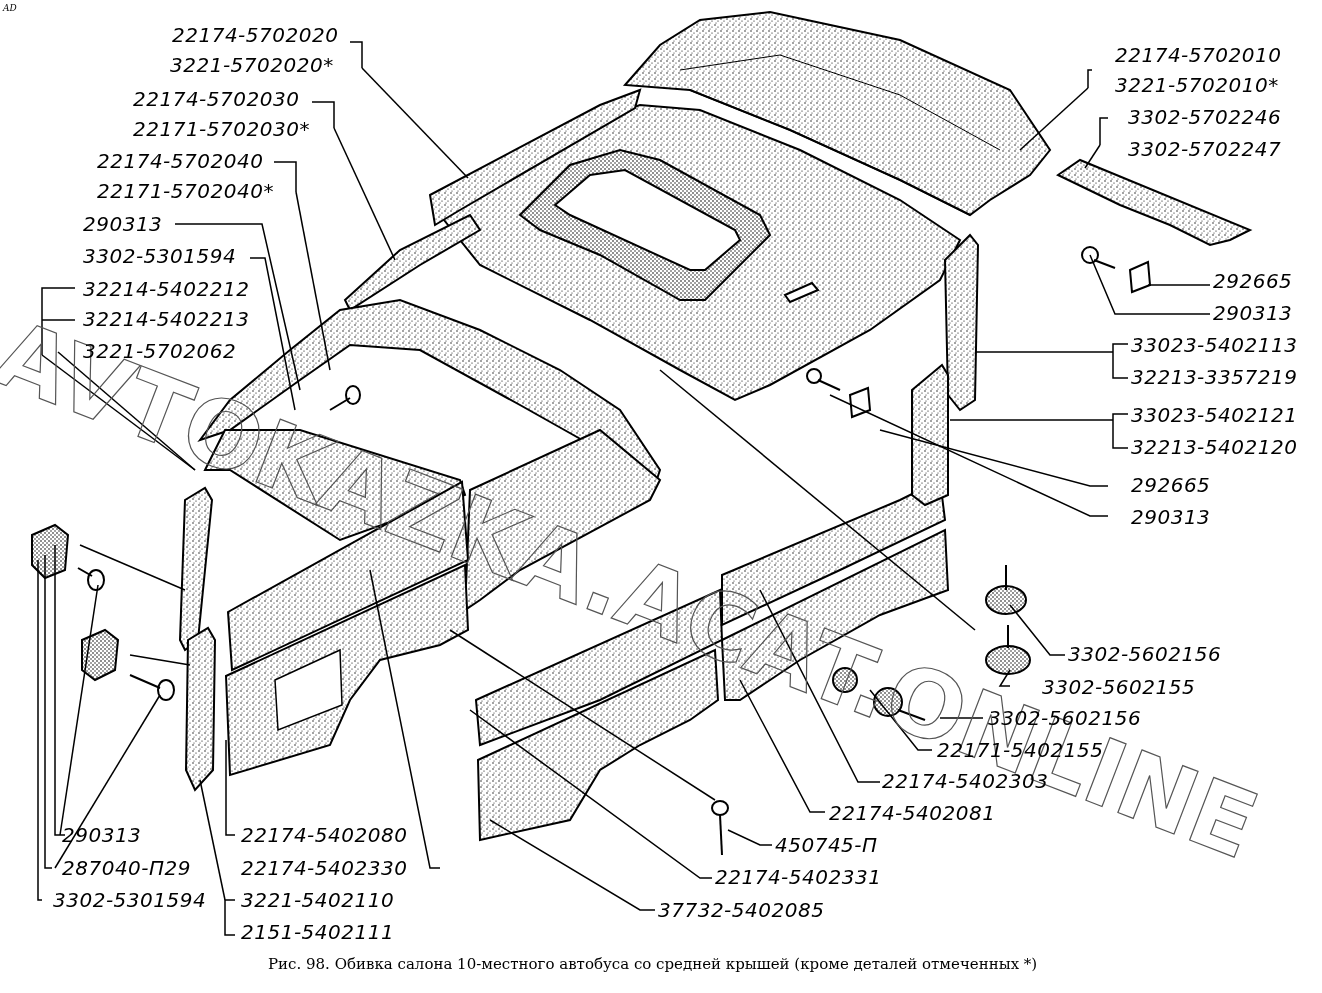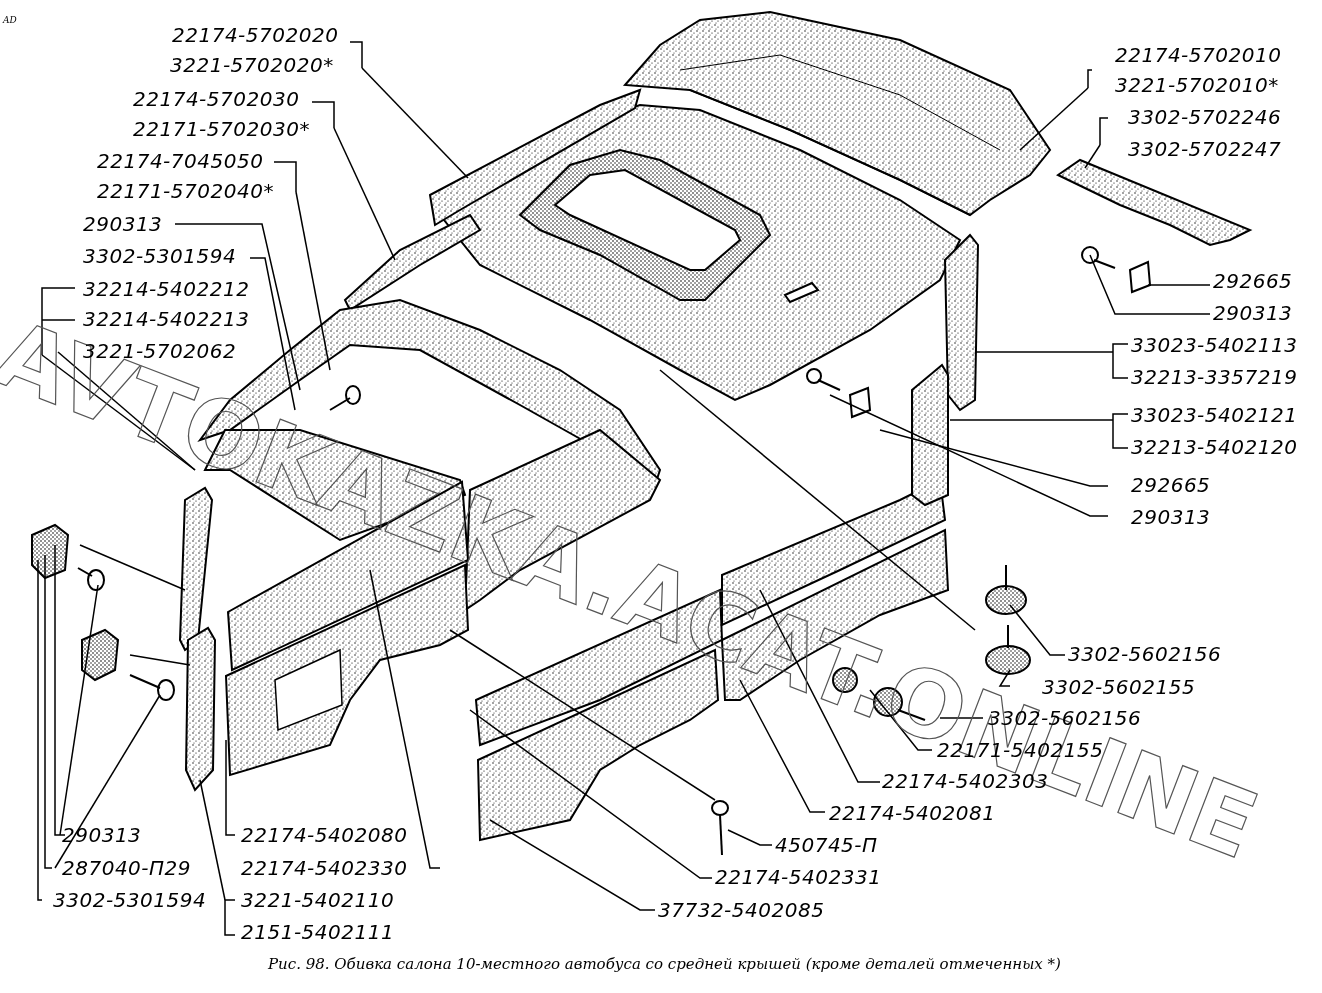--- a/index.html
+++ b/index.html
@@ -2,22 +2,22 @@
 <html><head>
 <meta charset="utf-8">
 <style>
   html, body { margin: 0; padding: 0; background: #ffffff; }
   body { width: 1322px; height: 993px; position: relative; overflow: hidden;
          font-family: "DejaVu Sans", sans-serif; color: #000; }
   #canvas { position: absolute; left: 0; top: 0; width: 1322px; height: 993px; }
   .lbl { position: absolute; font-family: "DejaVu Sans", sans-serif; font-style: italic;
          font-size: 20px; letter-spacing: 0.5px; white-space: nowrap; line-height: 22px; color: #000; }
   .corner { position: absolute; left: 3px; top: 3px; font-family: "DejaVu Serif", serif; font-style: italic;
-            font-size: 9px; margin-top: 12px; }
-  .caption { position: absolute; left: 268px; top: 955px; font-family: "DejaVu Serif", serif; font-style: italic;
+            font-size: 9px; }
+  .caption { position: absolute; left: 268px; top: 955px; font-family: "DejaVu Serif", serif; 
              font-size: 15px; white-space: nowrap; }
   .wm { position: absolute; font-family: "DejaVu Sans", sans-serif; font-weight: bold; font-size: 92px;
         color: transparent; -webkit-text-stroke: 1.2px #555; white-space: nowrap; pointer-events: none; }
 </style>
 </head>
 <body>
 
 <svg id="canvas" viewBox="0 0 1322 993" xmlns="http://www.w3.org/2000/svg">
   <defs>
     <pattern id="stip" width="6" height="6" patternUnits="userSpaceOnUse">
@@ -177,21 +177,21 @@
 </svg>
 
 <div class="wm" style="left:20px; top:300px; transform: rotate(21deg); transform-origin: left top;">AVTOKAZKA.ACAT.ONLINE</div>
 
 <div class="corner">AD</div>
 
 <div class="lbl" style="left:172px;top:24px">22174-5702020</div>
 <div class="lbl" style="left:170px;top:54px">3221-5702020*</div>
 <div class="lbl" style="left:133px;top:88px">22174-5702030</div>
 <div class="lbl" style="left:133px;top:118px">22171-5702030*</div>
-<div class="lbl" style="left:97px;top:150px">22174-7045050</div>
+<div class="lbl" style="left:97px;top:150px">22174-5702040</div>
 <div class="lbl" style="left:97px;top:180px">22171-5702040*</div>
 <div class="lbl" style="left:83px;top:213px">290313</div>
 <div class="lbl" style="left:83px;top:245px">3302-5301594</div>
 <div class="lbl" style="left:83px;top:278px">32214-5402212</div>
 <div class="lbl" style="left:83px;top:308px">32214-5402213</div>
 <div class="lbl" style="left:83px;top:340px">3221-5702062</div>
 
 <div class="lbl" style="left:1115px;top:44px">22174-5702010</div>
 <div class="lbl" style="left:1115px;top:74px">3221-5702010*</div>
 <div class="lbl" style="left:1128px;top:106px">3302-5702246</div>

